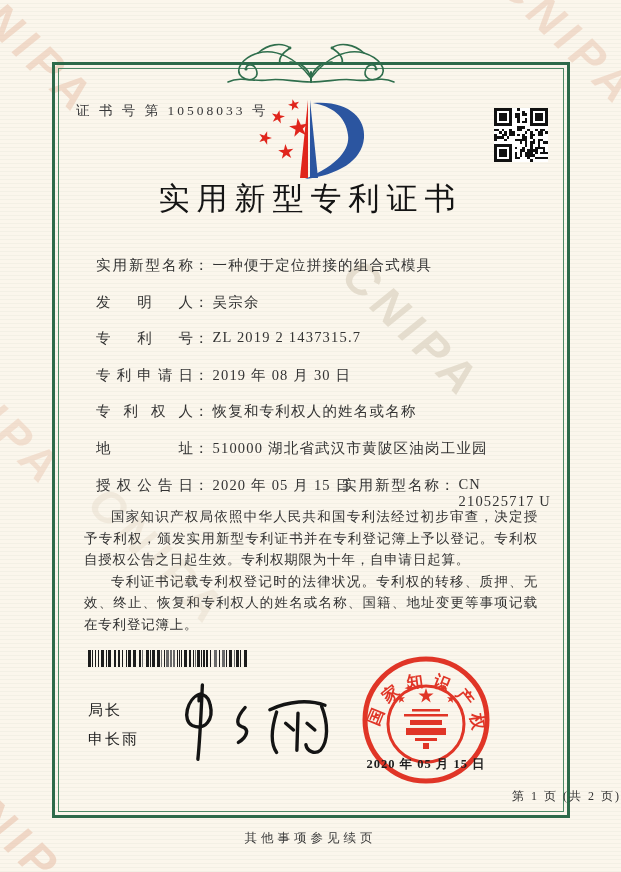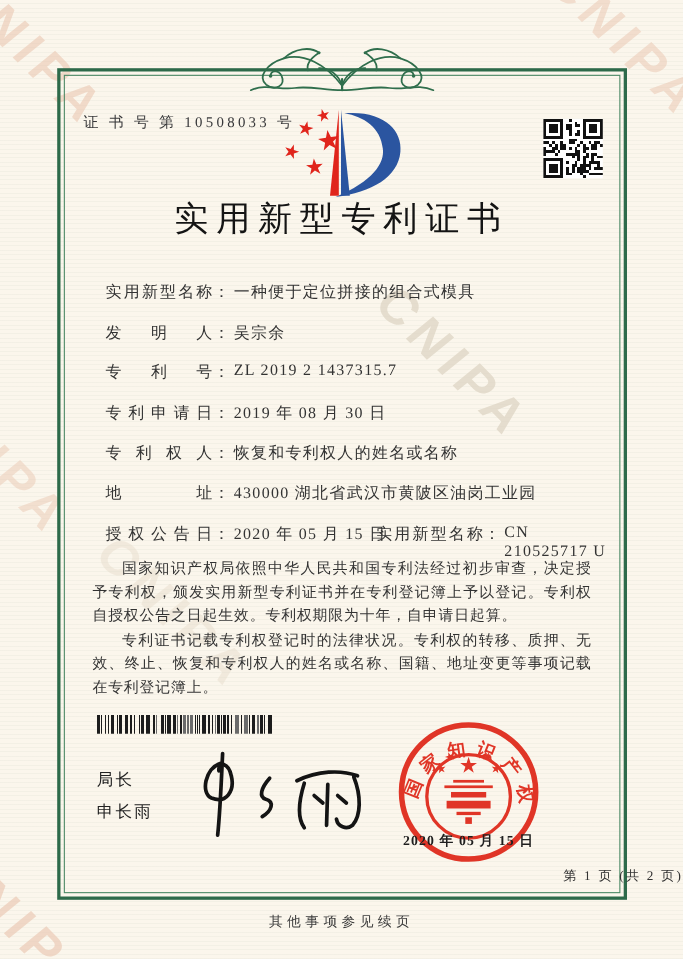--- a/index.html
+++ b/index.html
@@ -285,21 +285,21 @@
       <span class="fvalue">2019 年 08 月 30 日</span>
     </div>
     <div class="frow">
       <span class="flabel">专利权人</span>
         <span class="fcolon">：</span>
       <span class="fvalue">恢复和专利权人的姓名或名称</span>
     </div>
     <div class="frow">
       <span class="flabel">地址</span>
         <span class="fcolon">：</span>
-      <span class="fvalue">430000 湖北省武汉市黄陂区油岗工业园</span>
+      <span class="fvalue">510000 湖北省武汉市黄陂区油岗工业园</span>
     </div>
     <div class="frow">
       <span class="flabel">授权公告日</span>
         <span class="fcolon">：</span>
       <span class="fvalue">2020 年 05 月 15 日</span>
       <span class="pair2">
         <span class="flabel">实用新型名称</span>
           <span class="fcolon">：</span>
         <span class="fvalue">CN 210525717 U</span>
       </span>

